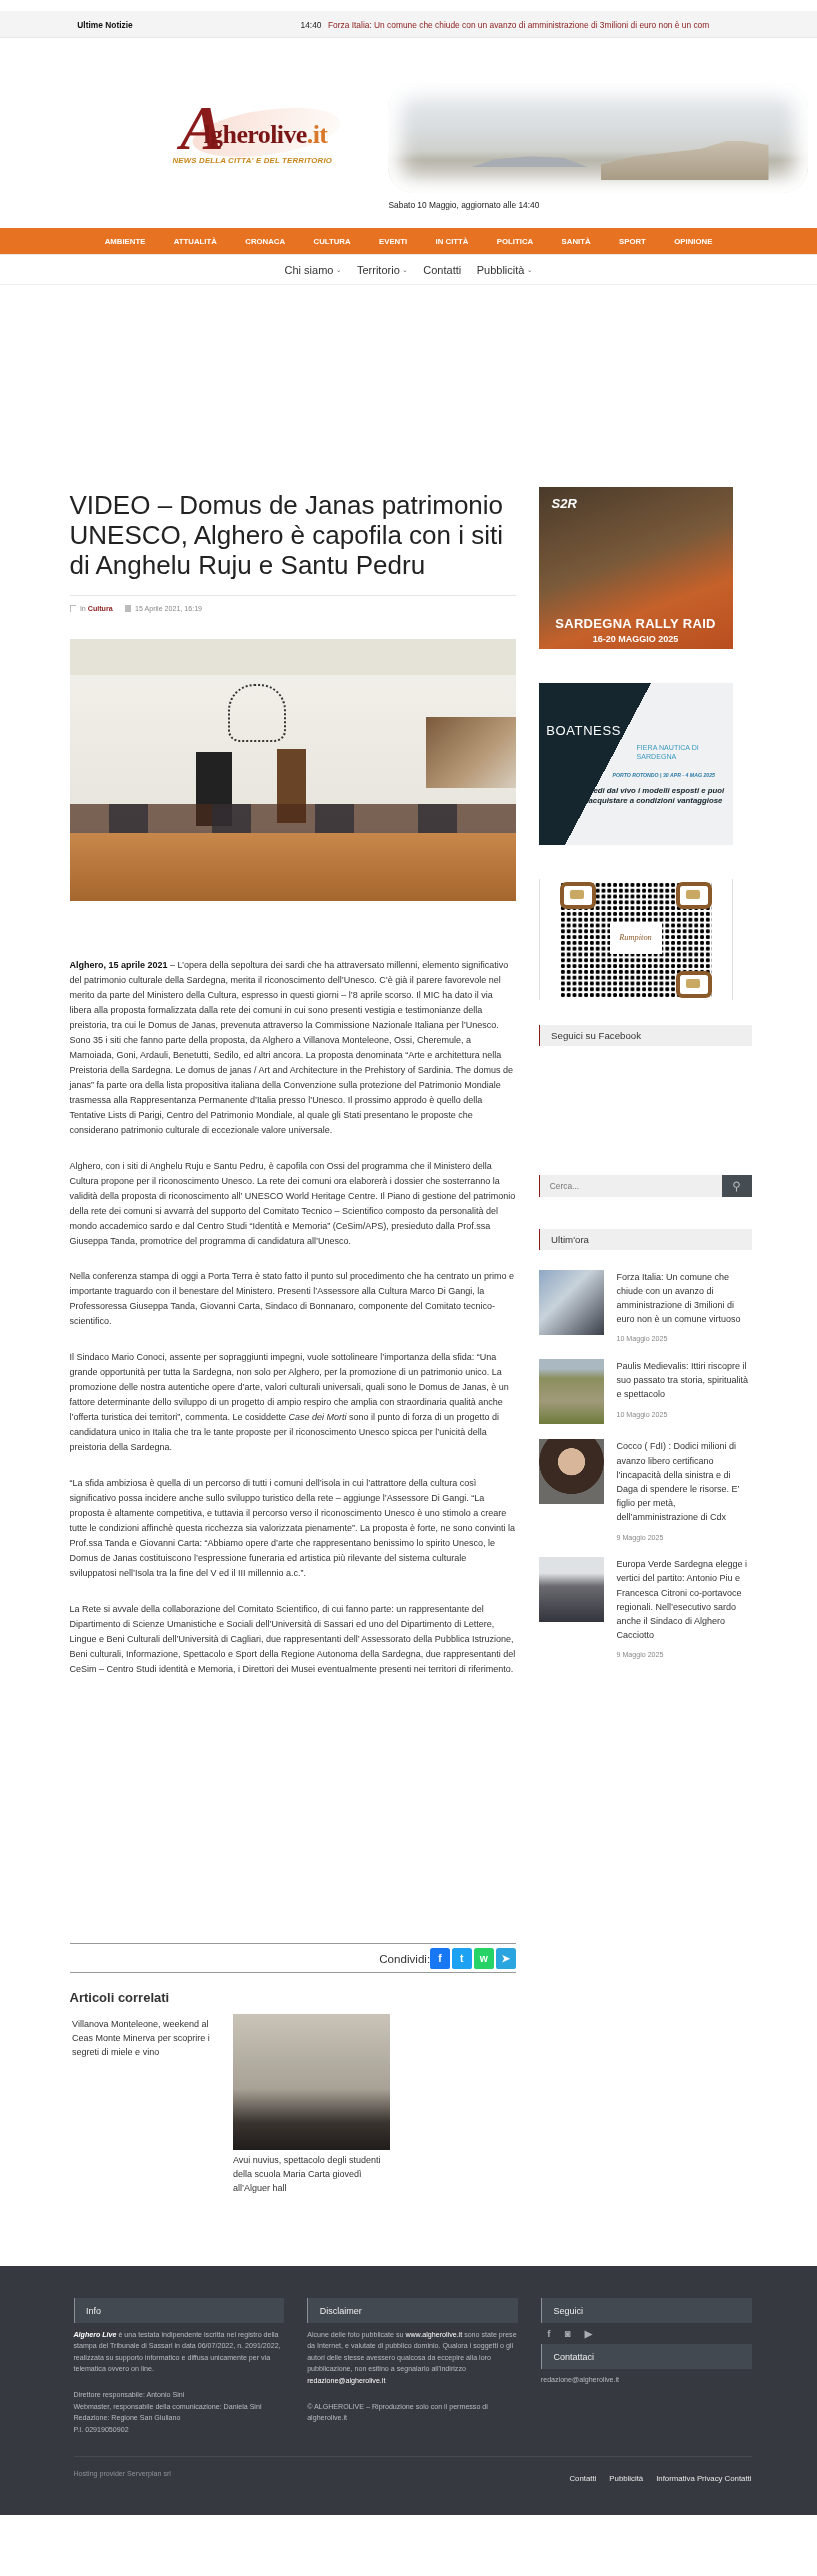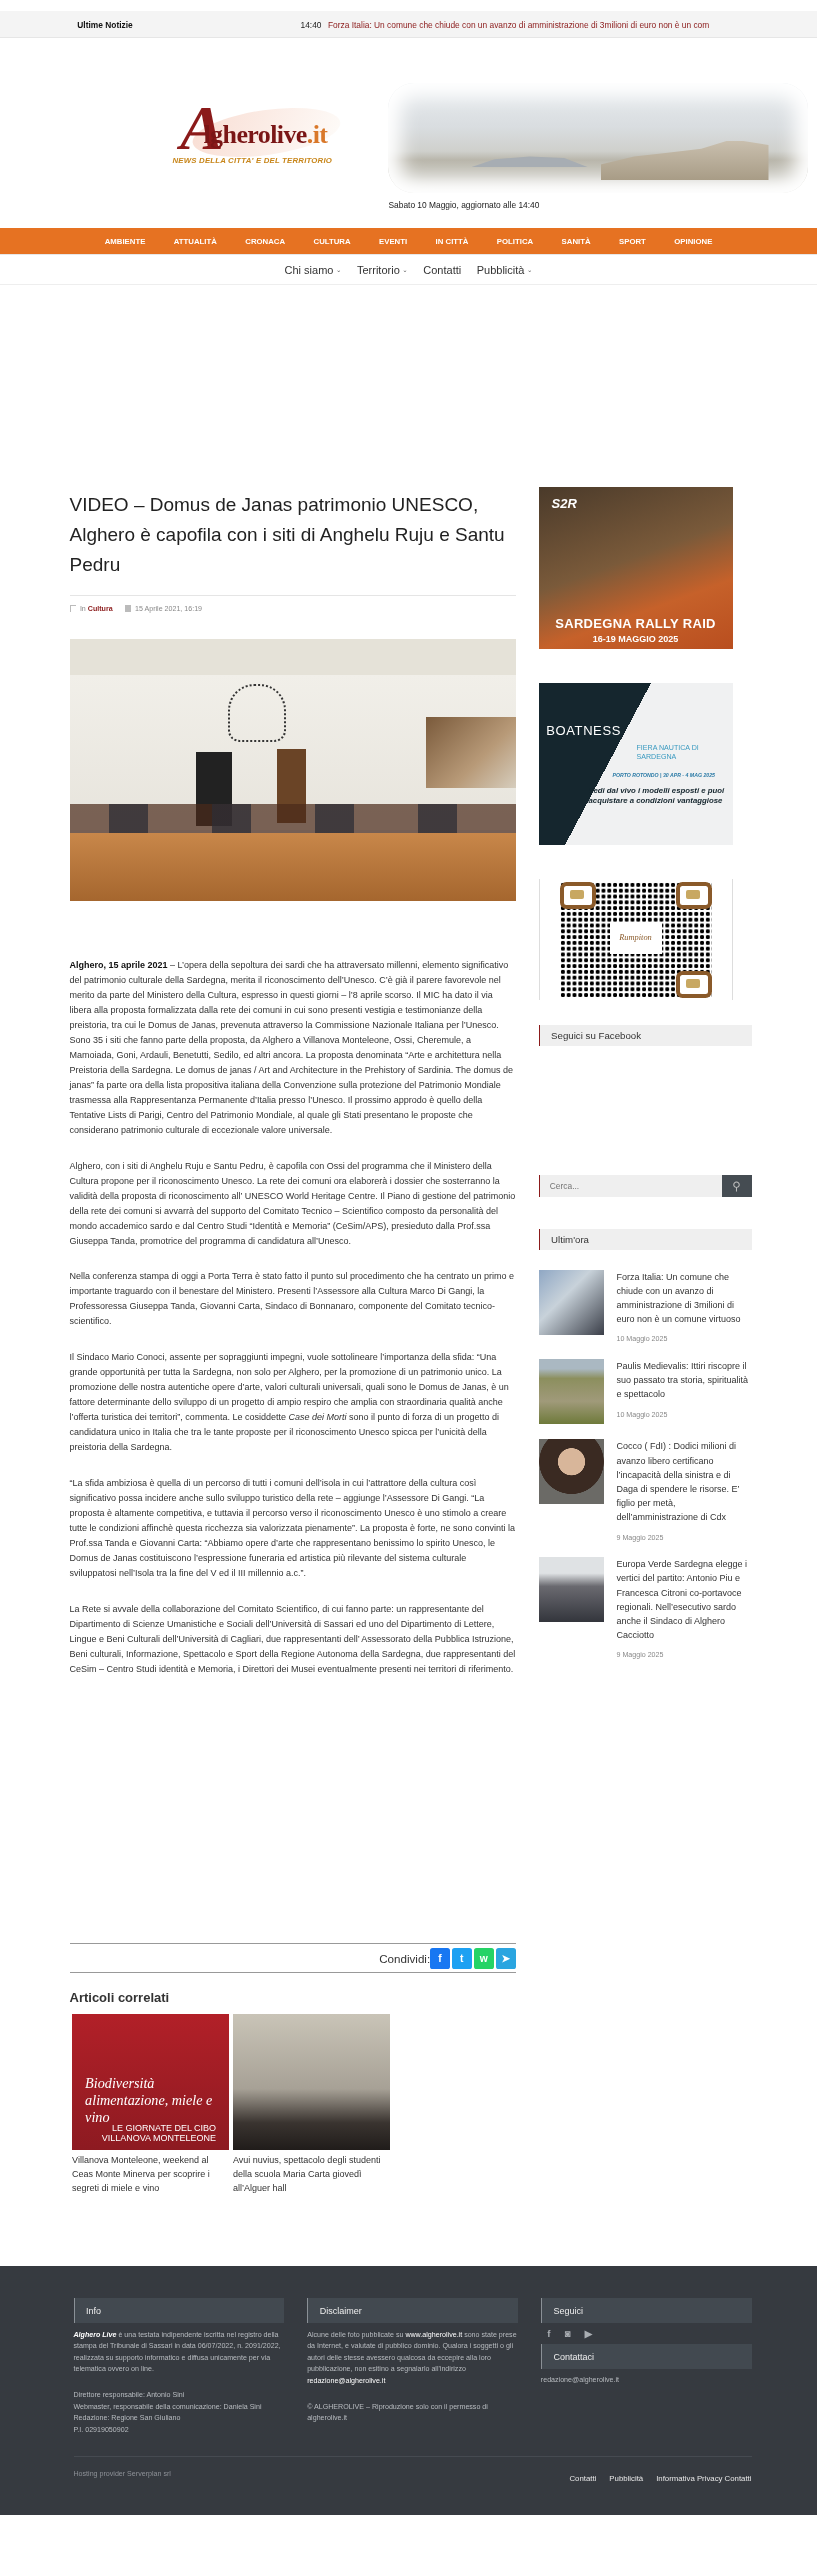--- a/index.html
+++ b/index.html
@@ -41,21 +41,21 @@
   .subnav .item { font-size: 11px; color: #333; display: flex; align-items: center; gap: 2.6px; }
   .subnav .chev { font-size: 6.5px; color: #555; }
 
   .adspace { height: 202px; }
 
   
   .main { display: flex; gap: 23px; width: 678px; margin: 0 auto; }
   .content { width: 446px; }
   .sidebar { width: 213px; }
 
-  h1.title { font-size: 19px; font-weight: normal; line-height: 30px; color: #222; margin-top: 2.6px; }
+  h1.title { font-size: 26px; font-weight: normal; line-height: 30px; color: #222; margin-top: 2.6px; }
   .meta { border-top: 0.6px solid #e5e5e5; margin-top: 15.5px; padding-top: 9px; font-size: 7.1px; color: #888; display: flex; gap: 12px; align-items: center; }
   .meta .cat { color: #8b1a1a; font-weight: bold; }
   .meta .ico { display: inline-block; width: 6.5px; height: 6.5px; background: #bbb; margin-right: 3.9px; vertical-align: -0.6px; }
   .meta .ico.tag { background: none; border-left: 1.9px solid #bbb; border-top: 1.9px solid #bbb; }
 
   .hero { margin-top: 26px; width: 446px; height: 262px; background: #ddd; position: relative; overflow: hidden; }
   .hero .ceil { position: absolute; left: 0; top: 0; width: 100%; height: 36px; background: #e5e2d8; }
   .hero .wall { position: absolute; left: 0; top: 36px; width: 100%; height: 155px; background: linear-gradient(180deg, #f1efe9, #e7e4dc); }
   .hero .chandelier { position: absolute; left: 158px; top: 45px; width: 58px; height: 58px; border: 2.6px dotted #333; border-radius: 45% 45% 20% 20%; }
   .hero .painting { position: absolute; right: 0; top: 78px; width: 90px; height: 71px; background: linear-gradient(135deg,#7a5a3b,#b89a78 60%,#d6cdbd); }
@@ -232,38 +232,34 @@
         <a class="sicon" style="background:#1877f2">f</a>
         <a class="sicon" style="background:#1da1f2">t</a>
         <a class="sicon" style="background:#25d366">w</a>
         <a class="sicon" style="background:#2aa5e0">➤</a>
       </div>
     </div>
 
     <h3 class="related-title">Articoli correlati</h3>
     <div class="related">
       <a class="rel-card">
-        <div class="img rel-img-1">
-          <span class="t1">Biodiversità alimentazione, miele e vino</span>
-          <span class="t2">LE GIORNATE DEL CIBO VILLANOVA MONTELEONE</span>
-        </div>
         <div class="cap">Villanova Monteleone, weekend al Ceas Monte Minerva per scoprire i segreti di miele e vino</div>
       </a>
       <a class="rel-card">
         <div class="img rel-img-2"></div>
         <div class="cap">Avui nuvius, spettacolo degli studenti della scuola Maria Carta giovedì all’Alguer hall</div>
       </a>
     </div>
   </main>
 
   <aside class="sidebar">
     <a class="ad ad-rally" style="display:block">
       <span class="logo2">S2R</span>
       <span class="h">SARDEGNA RALLY RAID</span>
-      <span class="s">16-19 MAGGIO 2025</span>
+      <span class="s">16-20 MAGGIO 2025</span>
     </a>
     <a class="ad ad-boat" style="display:block">
       <span class="brand">BOATNESS</span>
       <span class="fiera" style="width:78px;display:block">FIERA NAUTICA DI SARDEGNA</span>
       <span class="dates">PORTO ROTONDO | 30 APR - 4 MAG 2025</span>
       <span class="promo" style="width:142px;display:block">Vedi dal vivo i modelli esposti e puoi acquistare a condizioni vantaggiose</span>
     </a>
     <a class="ad ad-qr">
       <div class="qr">
         <div class="eye" style="left:0;top:0"></div>

